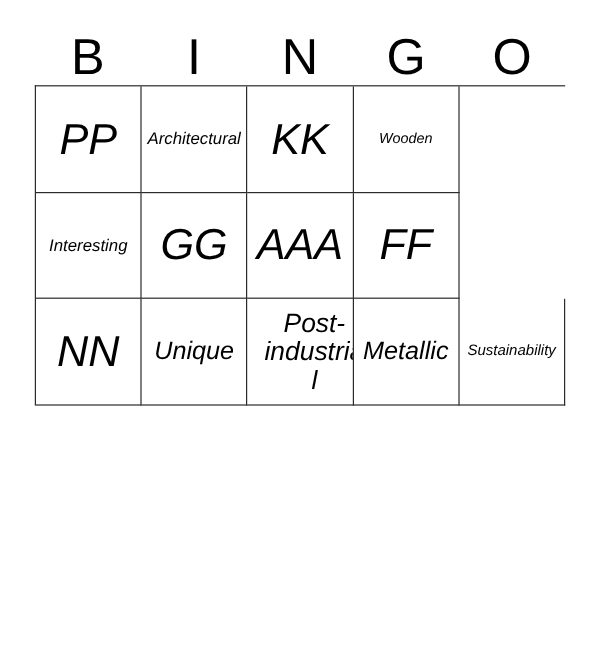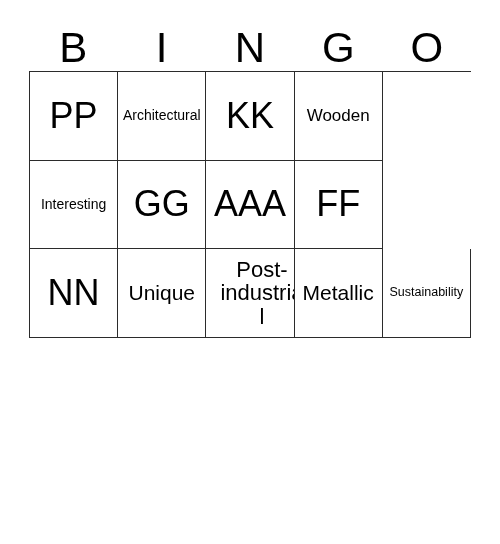--- a/index.html
+++ b/index.html
@@ -55,37 +55,38 @@
     height: 88.6px;
     border-right: 1.5px solid #2b2b2b;
     border-bottom: 1.5px solid #2b2b2b;
     box-sizing: border-box;
     display: flex;
     align-items: center;
     justify-content: center;
     text-align: center;
     overflow: hidden;
     padding: 0 2px;
+    font-style: italic;
   }
   .cell-text {
     display: block;
     width: 100%;
     line-height: 1.06;
     font-weight: 400;
     color: #000000;
     white-space: normal;
     word-break: normal;
     overflow-wrap: break-word;
   }
   
   .sz-xl  { font-size: 36px; }
   .sz-lg  { font-size: 32px; }
   .sz-md  { font-size: 21px; }
   .sz-mdw { font-size: 22px; margin-left: 24px; }
-  .sz-sm  { font-size: 17px; }
+  .sz-sm  { font-size: 12px; }
   .sz-xs  { font-size: 14px; }
   .sz-xxs { font-size: 12.5px; }
 </style>
 </head>
 <body>
 
 <div id="bingo-card">
 
   <div id="header-row">
     <div class="header-letter">B</div>

